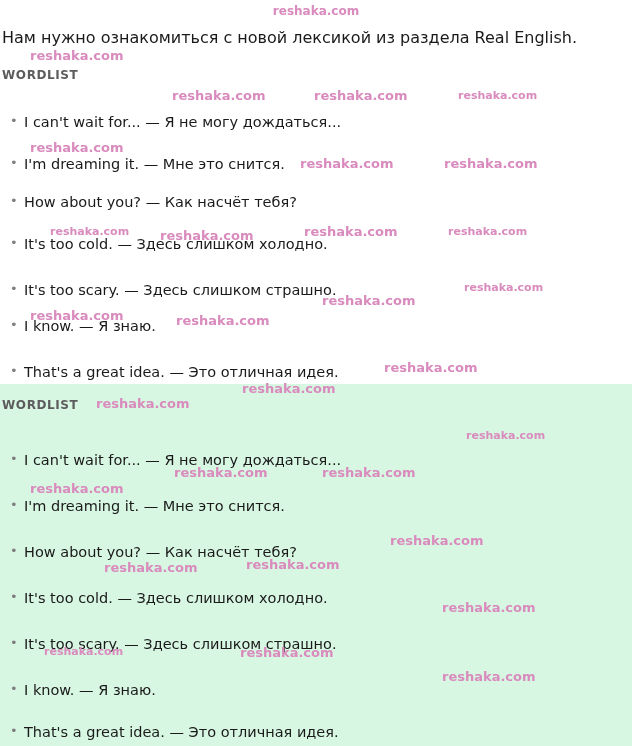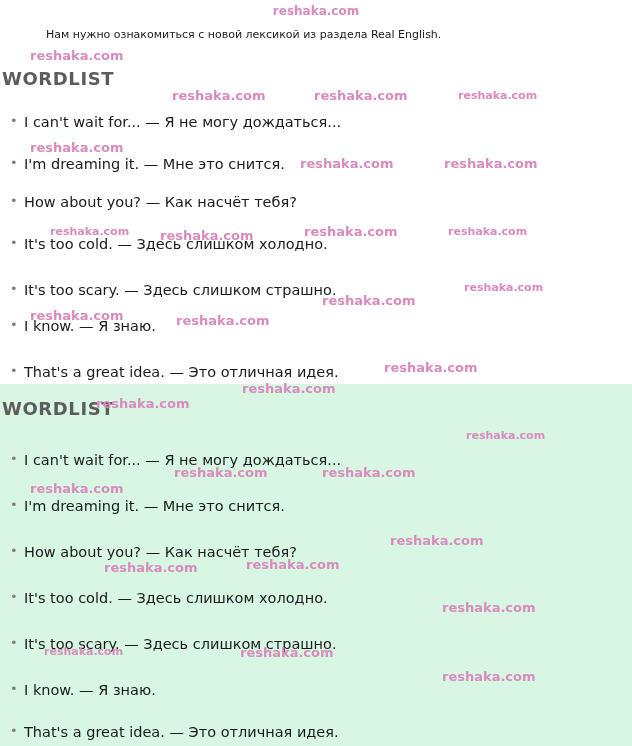--- a/index.html
+++ b/index.html
@@ -28,44 +28,43 @@
     color: #d98bbd;
     font-size: 12px;
     font-weight: bold;
     font-family: "DejaVu Sans", sans-serif;
   }
   .intro {
     position: absolute;
     top: 28px;
     left: 2px;
     right: 4px;
-    font-size: 11px;
+    font-size: 16px;
     color: #1a1a1a;
     font-family: "DejaVu Sans", sans-serif;
-    margin-left: 44px;
   }
   .section {
     position: absolute;
     left: 0;
     width: 632px;
   }
   .section-white {
     top: 56px;
     height: 328px;
     background: #ffffff;
   }
   .section-green {
     top: 384px;
     height: 362px;
     background: #d8f7e3;
   }
   .wordlist-title {
     position: absolute;
     left: 2px;
-    font-size: 18px;
+    font-size: 12px;
     font-weight: bold;
     letter-spacing: 0.6px;
     color: #5c5c5c;
     font-family: "DejaVu Sans", sans-serif;
   }
   .wordlist-title.white-sec { top: 12px; }
   .wordlist-title.green-sec { top: 14px; }
   ul.items {
     position: absolute;
     left: 0;

